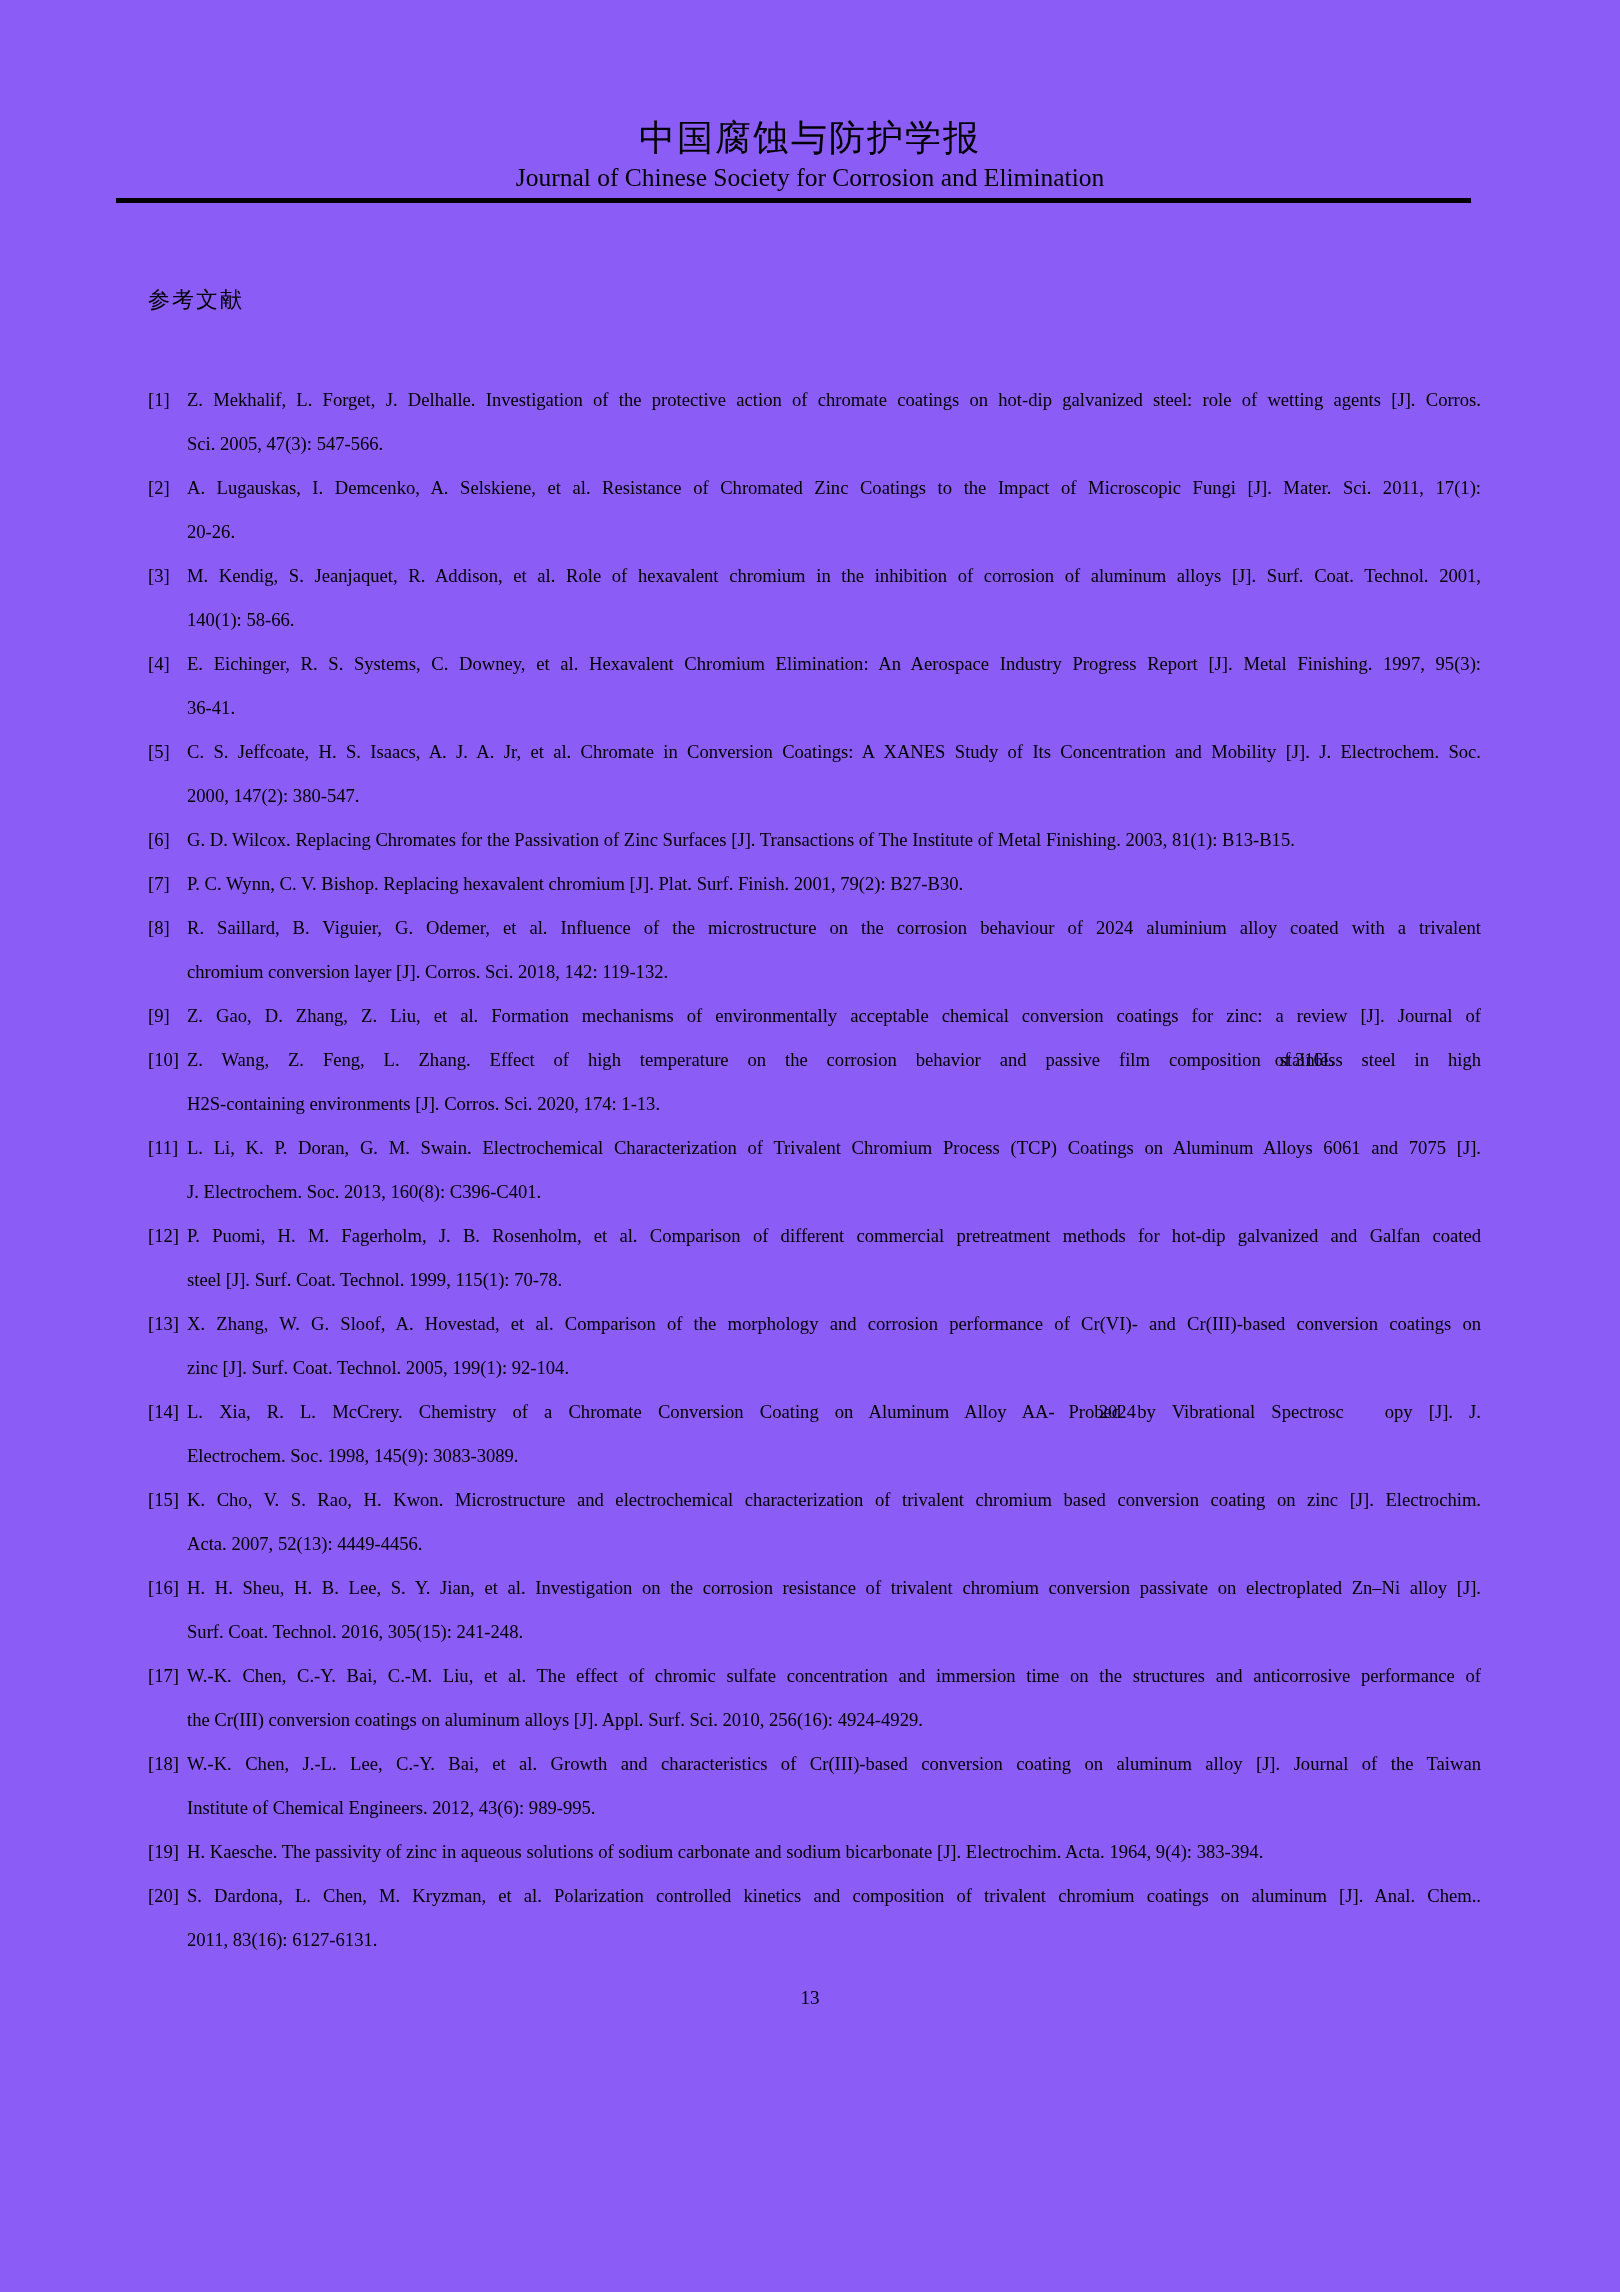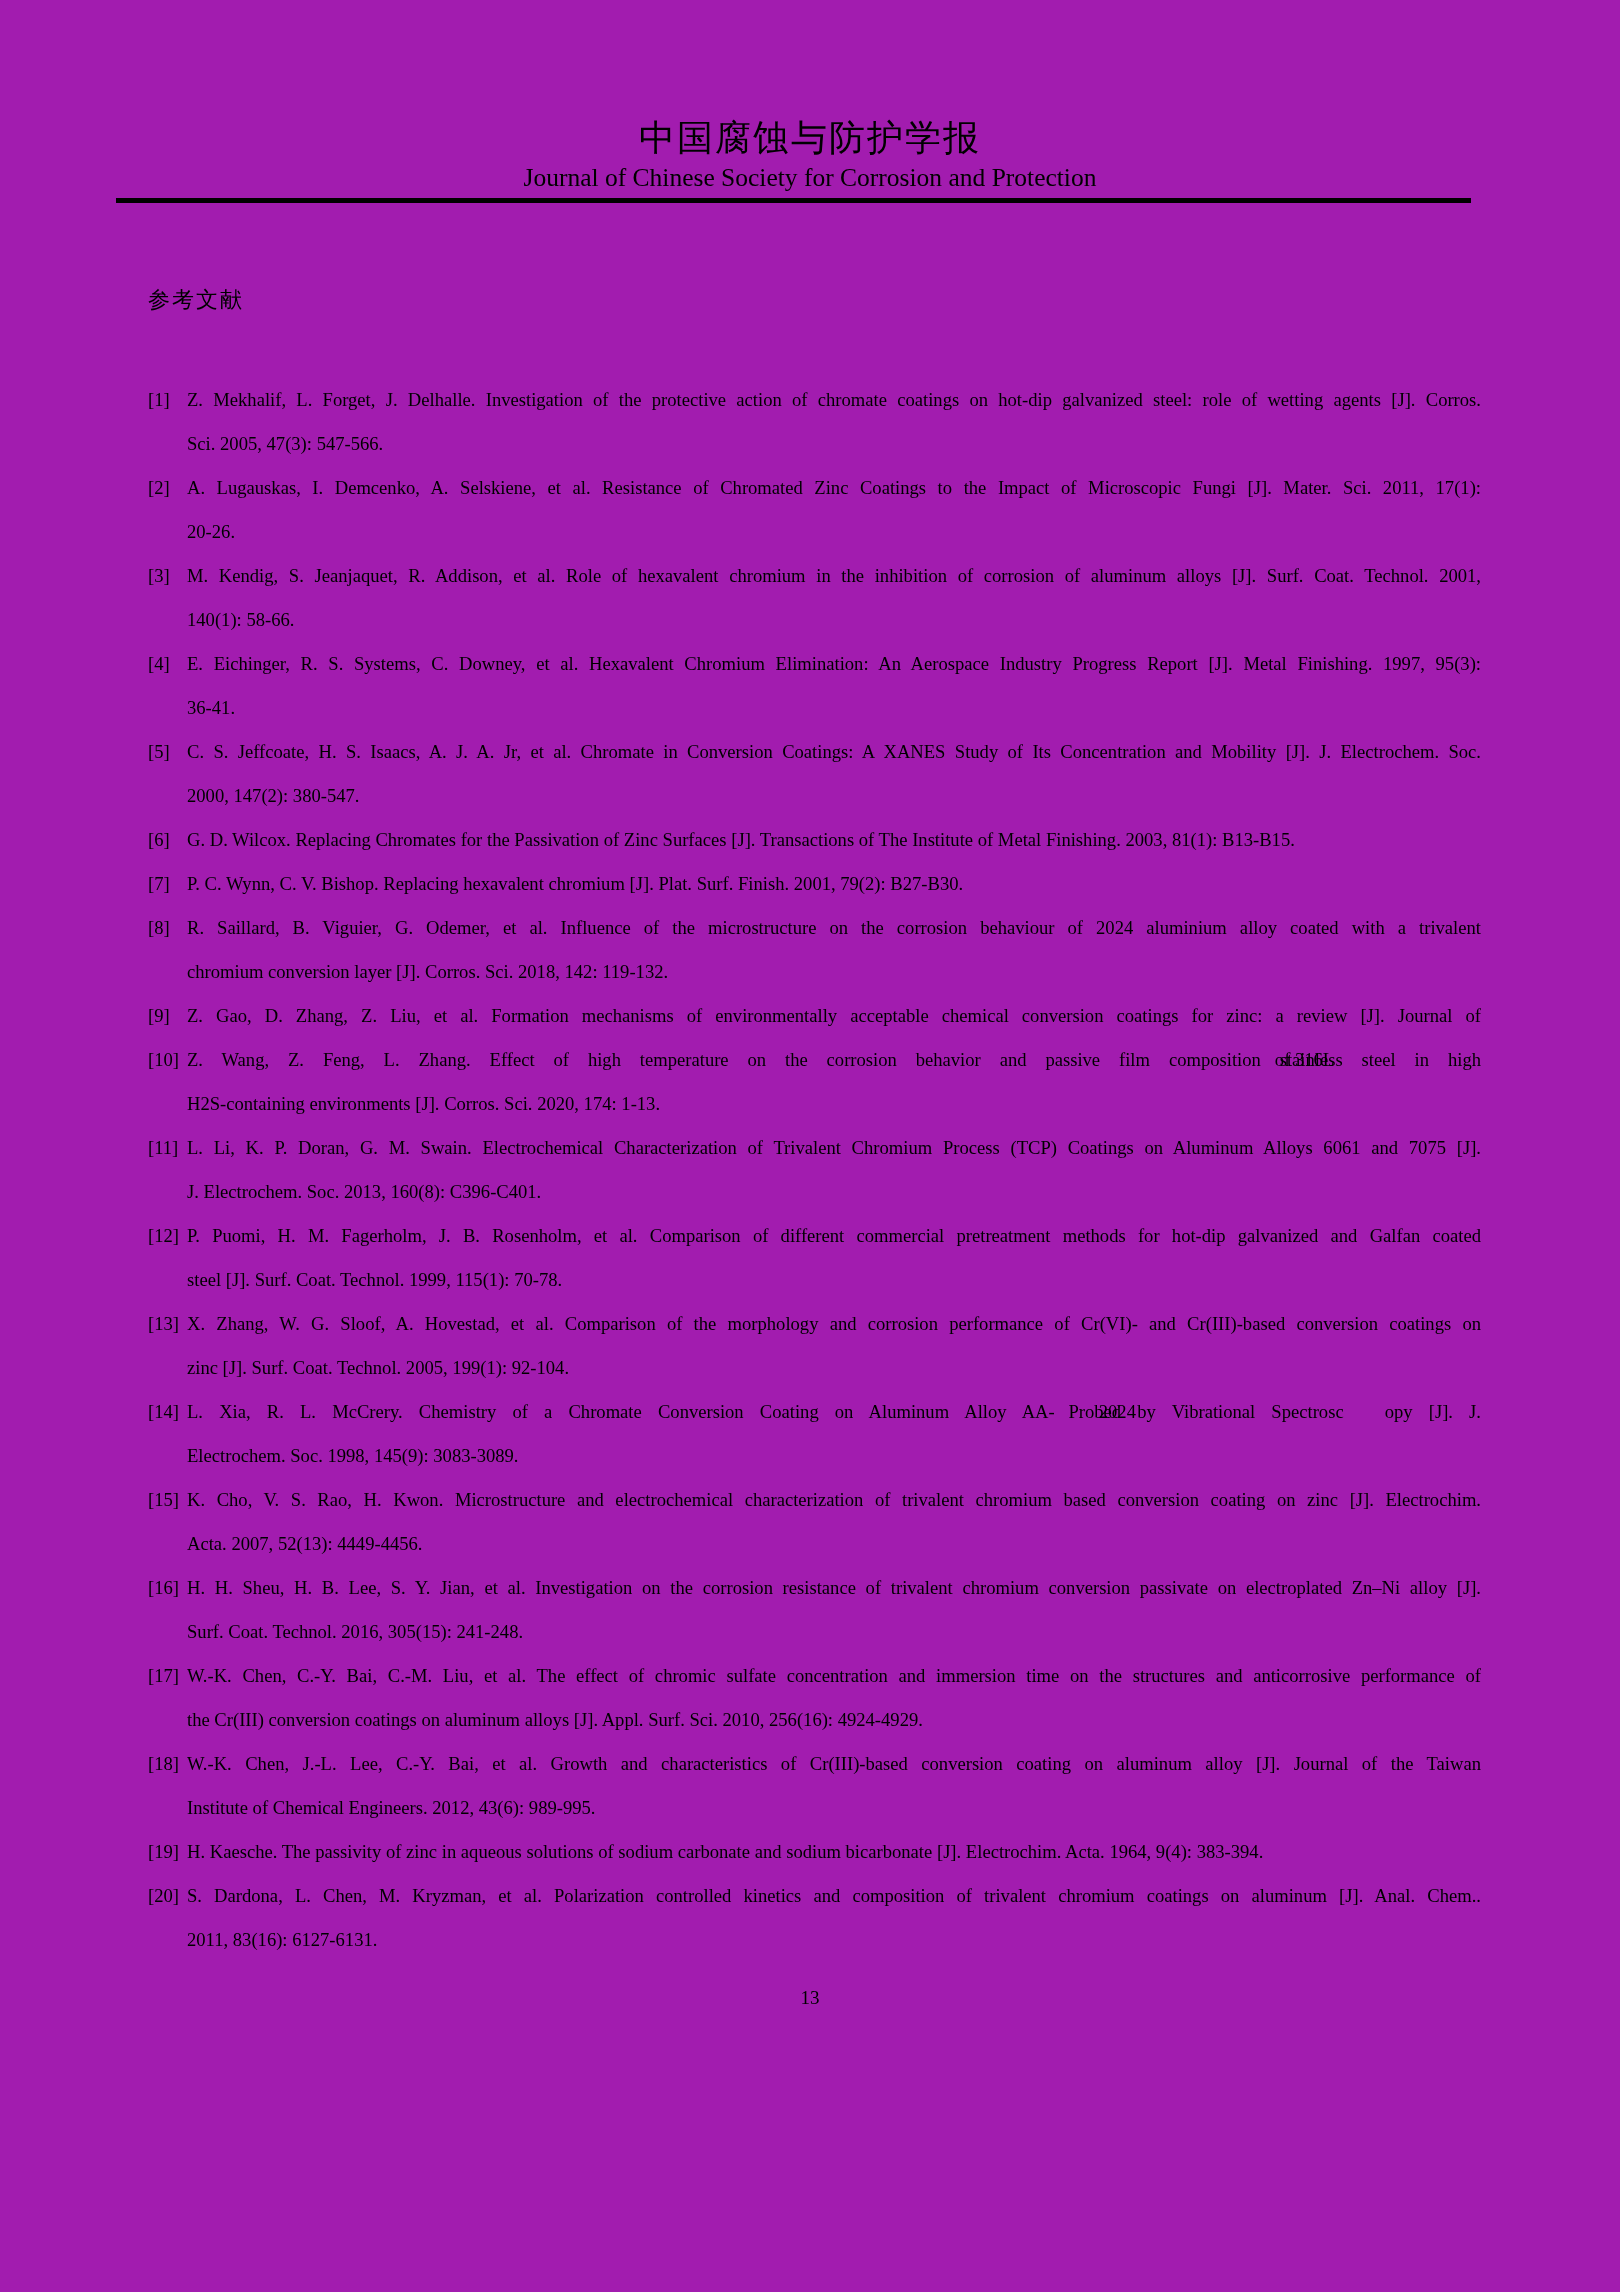--- a/index.html
+++ b/index.html
@@ -1,19 +1,19 @@
 <!DOCTYPE html>
 <html><head>
 <meta charset="utf-8">
 <style>
   html,body{margin:0;padding:0;background:#ffffff;}
   .page{
     position:relative;
     width:1620px;height:2293px;
-    background:#a21caf;color:#000;
+    background:#8b5cf6;color:#000;
     font-family:"Liberation Serif","DejaVu Serif",serif;
     overflow:hidden;
   }
   .title-zh{
     position:absolute;top:114px;left:0;width:100%;
     text-align:center;font-size:36px;letter-spacing:2px;white-space:nowrap;
   }
   .title-en{
     position:absolute;top:163px;left:0;width:100%;
     text-align:center;font-size:25.5px;white-space:nowrap;
@@ -40,21 +40,21 @@
   .page-number{
     position:absolute;top:1987px;left:0;width:100%;
     text-align:center;font-size:19px;
   }
 </style>
 </head>
 <body>
 
 <div class="page">
   <div class="title-zh">中国腐蚀与防护学报</div>
-  <div class="title-en">Journal of Chinese Society for Corrosion and Protection</div>
+  <div class="title-en">Journal of Chinese Society for Corrosion and Elimination</div>
   <div class="rule"></div>
   <div class="section-heading">参考文献</div>
   <div class="refs">
       <div class="ref">
         <span class="ref-label">[1]</span>
         <div class="ref-line just">Z. Mekhalif, L. Forget, J. Delhalle. Investigation of the protective action of chromate coatings on hot-dip galvanized steel: role of wetting agents [J]. Corros.</div>
         <div class="ref-line">Sci. 2005, 47(3): 547-566.</div>
       </div>
       <div class="ref">
         <span class="ref-label">[2]</span>

